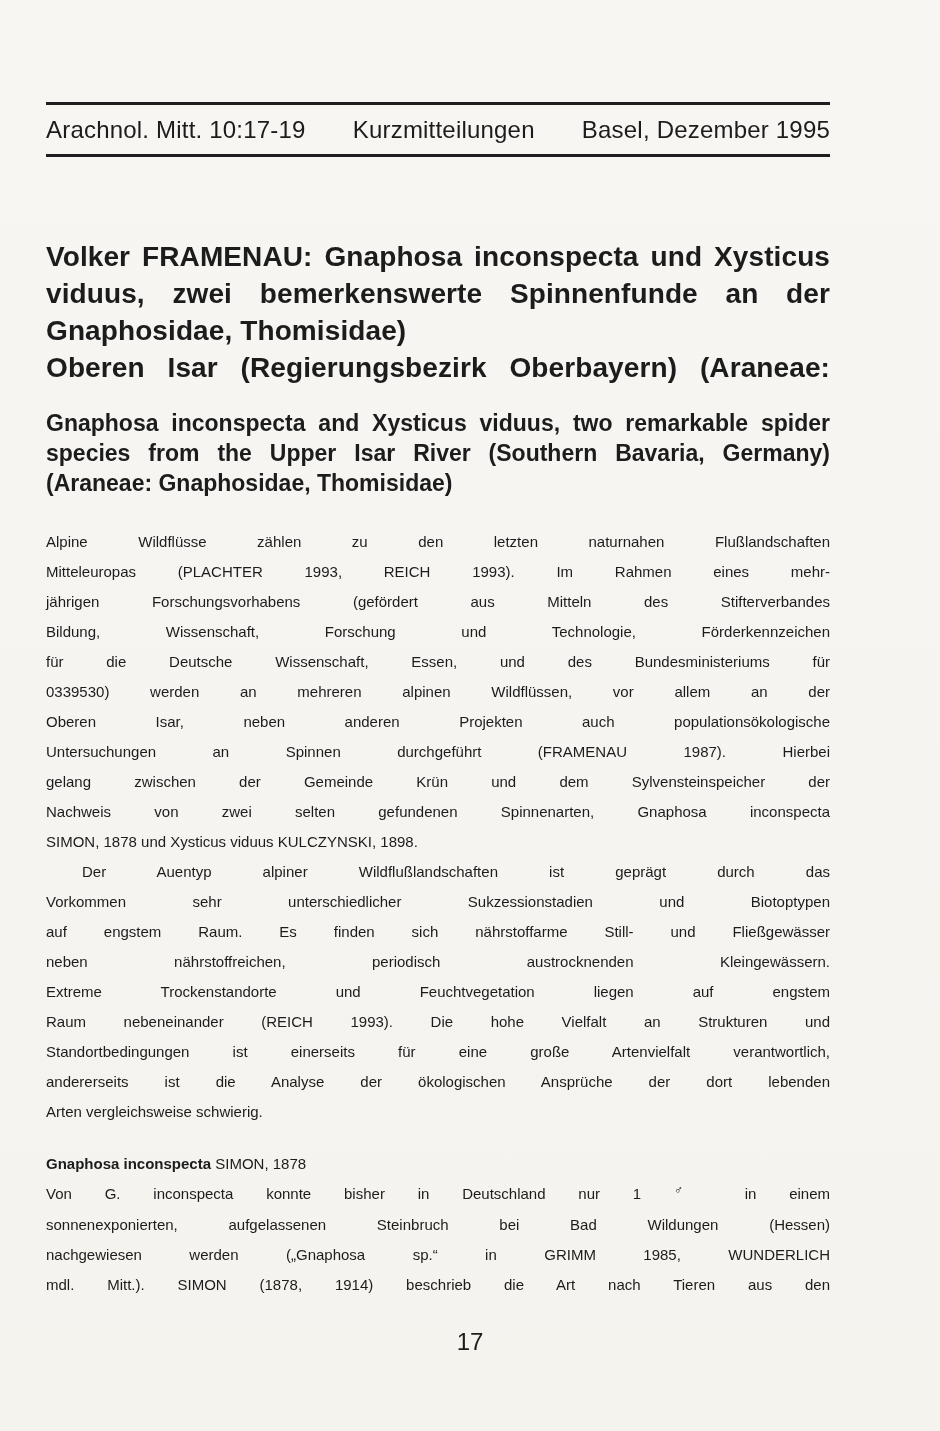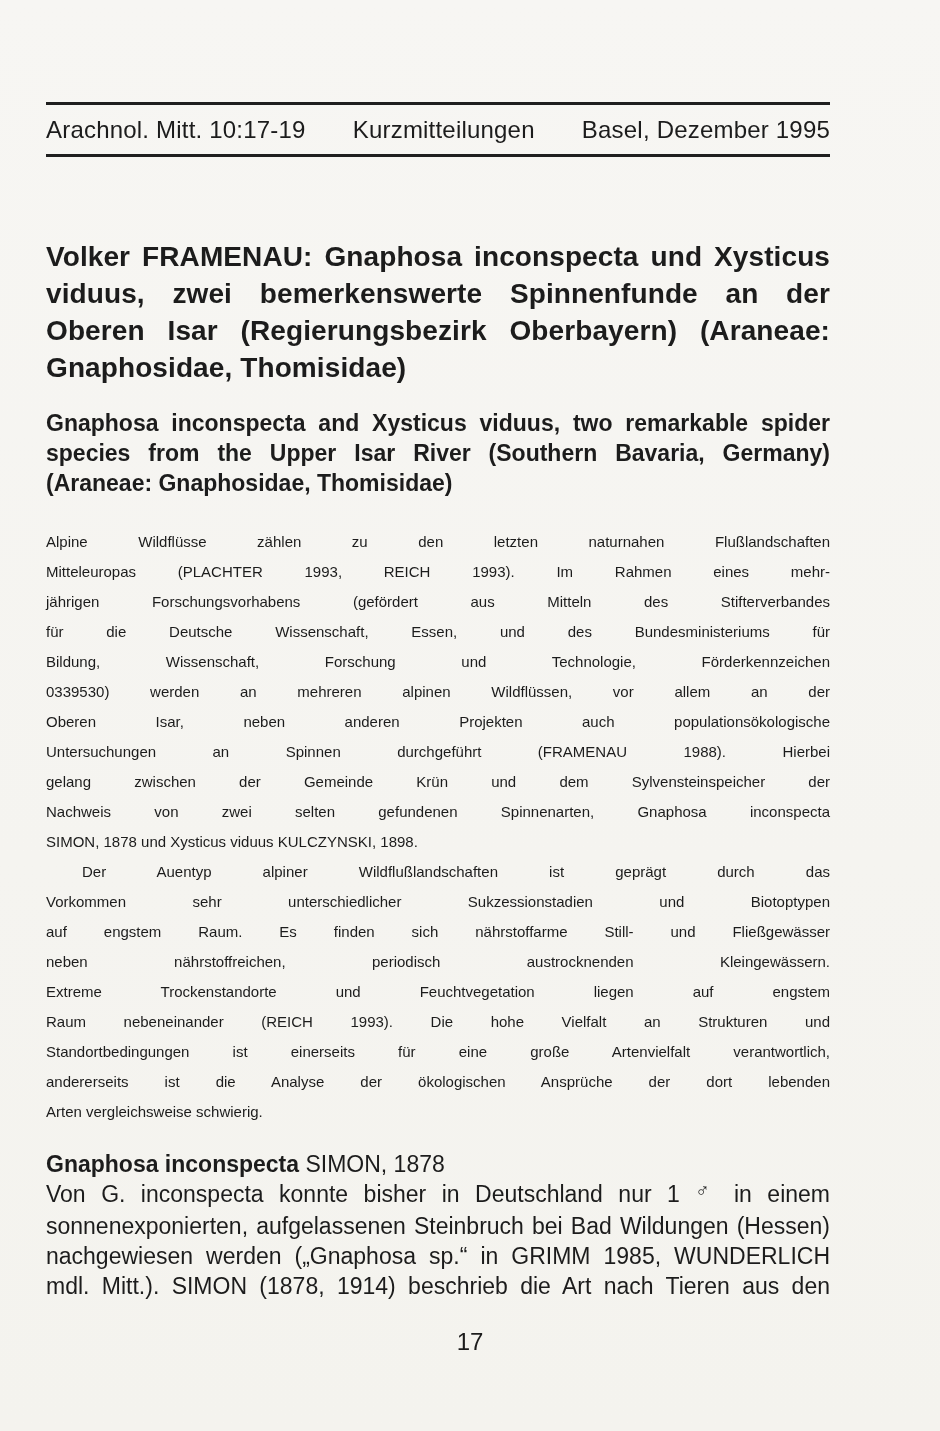--- a/index.html
+++ b/index.html
@@ -43,21 +43,21 @@
   .article-title {
     top:238px;
     font-size:28px; line-height:37px; font-weight:700;
     letter-spacing:0.1px;
   }
   .abstract {
     top:408px;
     font-size:23px; line-height:30px; font-weight:700;
   }
   .body-block-1 { top:527px; font-size:15px; line-height:30px; }
-  .body-block-2 { top:1149px; font-size:23px; line-height:30px; }
+  .body-block-2 { top:1149px; font-size:15px; line-height:30px; }
   .species-heading { margin:0 0 0 0; }
   .species-heading .tline { text-align-last:left; }
 
   .page-footer {
     position:absolute; top:1328px; left:0; width:940px;
     text-align:center; font-size:24px;
   }
 </style>
 </head>
 <body>
@@ -70,40 +70,40 @@
     <span>Arachnol. Mitt. 10:17-19</span>
     <span>Kurzmitteilungen</span>
     <span>Basel, Dezember 1995</span>
   </div>
 
   <div class="rule rule-bottom"></div>
 
   <div class="content article-title" style="position:absolute;">
       <div class="tline" style=""><span>Volker FRAMENAU: </span><span class="it">Gnaphosa inconspecta</span><span> und </span><span class="it">Xysticus</span></div>
       <div class="tline" style=""><span class="it">viduus</span><span>, zwei bemerkenswerte Spinnenfunde an der</span></div>
+      <div class="tline last" style=""><span>Gnaphosidae, Thomisidae)</span></div>
       <div class="tline" style=""><span>Oberen Isar (Regierungsbezirk Oberbayern) (Araneae:</span></div>
-      <div class="tline last" style=""><span>Gnaphosidae, Thomisidae)</span></div>
     </div>
 
   <div class="content abstract" style="position:absolute;">
       <div class="tline" style=""><span class="it">Gnaphosa inconspecta</span><span> and </span><span class="it">Xysticus viduus</span><span>, two remarkable spider</span></div>
       <div class="tline" style=""><span>species from the Upper Isar River (Southern Bavaria, Germany)</span></div>
       <div class="tline last" style=""><span>(Araneae: Gnaphosidae, Thomisidae)</span></div>
     </div>
 
   <div class="content body-block-1" style="position:absolute;">
     <div>
         <div class="tline" style=""><span>Alpine Wildflüsse zählen zu den letzten naturnahen Flußlandschaften</span></div>
         <div class="tline" style=""><span>Mitteleuropas (PLACHTER 1993, REICH 1993). Im Rahmen eines mehr-</span></div>
         <div class="tline" style=""><span>jährigen Forschungsvorhabens (gefördert aus Mitteln des Stifterverbandes</span></div>
+        <div class="tline" style=""><span>Bildung, Wissenschaft, Forschung und Technologie, Förderkennzeichen</span></div>
         <div class="tline" style=""><span>für die Deutsche Wissenschaft, Essen, und des Bundesministeriums für</span></div>
-        <div class="tline" style=""><span>Bildung, Wissenschaft, Forschung und Technologie, Förderkennzeichen</span></div>
         <div class="tline" style=""><span>0339530) werden an mehreren alpinen Wildflüssen, vor allem an der</span></div>
         <div class="tline" style=""><span>Oberen Isar, neben anderen Projekten auch populationsökologische</span></div>
-        <div class="tline" style=""><span>Untersuchungen an Spinnen durchgeführt (FRAMENAU 1988). Hierbei</span></div>
+        <div class="tline" style=""><span>Untersuchungen an Spinnen durchgeführt (FRAMENAU 1987). Hierbei</span></div>
         <div class="tline" style=""><span>gelang zwischen der Gemeinde Krün und dem Sylvensteinspeicher der</span></div>
         <div class="tline" style=""><span>Nachweis von zwei selten gefundenen Spinnenarten, </span><span class="it">Gnaphosa inconspecta</span></div>
         <div class="tline last" style=""><span>SIMON, 1878 und </span><span class="it">Xysticus viduus</span><span> KULCZYNSKI, 1898.</span></div>
       </div>
     <div>
         <div class="tline indent" style=""><span>Der Auentyp alpiner Wildflußlandschaften ist geprägt durch das</span></div>
         <div class="tline" style=""><span>Vorkommen sehr unterschiedlicher Sukzessionstadien und Biotoptypen</span></div>
         <div class="tline" style=""><span>auf engstem Raum. Es finden sich nährstoffarme Still- und Fließgewässer</span></div>
         <div class="tline" style=""><span>neben nährstoffreichen, periodisch austrocknenden Kleingewässern.</span></div>
         <div class="tline" style=""><span>Extreme Trockenstandorte und Feuchtvegetation liegen auf engstem</span></div>

